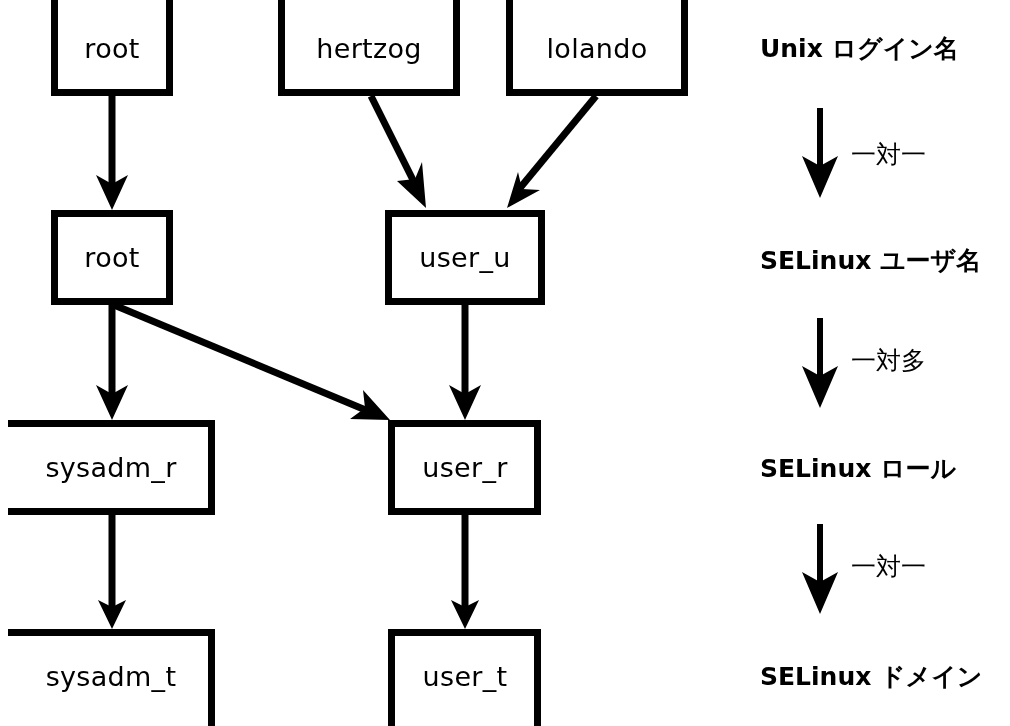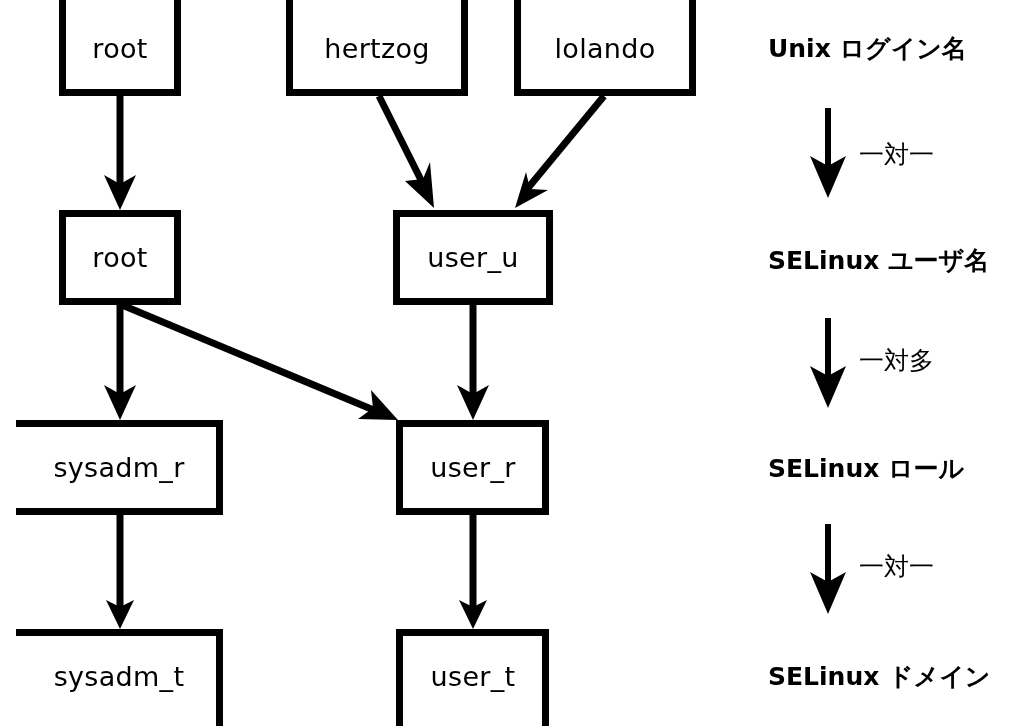--- a/index.html
+++ b/index.html
@@ -10,21 +10,21 @@
   body {
     width: 1010px;
     height: 726px;
     font-family: "DejaVu Sans", sans-serif;
     overflow: hidden;
     position: relative;
   }
   #diagram-root {
     position: absolute;
     top: 0;
-    left: 16px;
+    left: 8px;
     width: 870px;
     height: 726px;
     text-align: center;
   }
   svg { display: block; }
   .node-box {
     fill: #ffffff;
     stroke: #000000;
     stroke-width: 7;
   }

